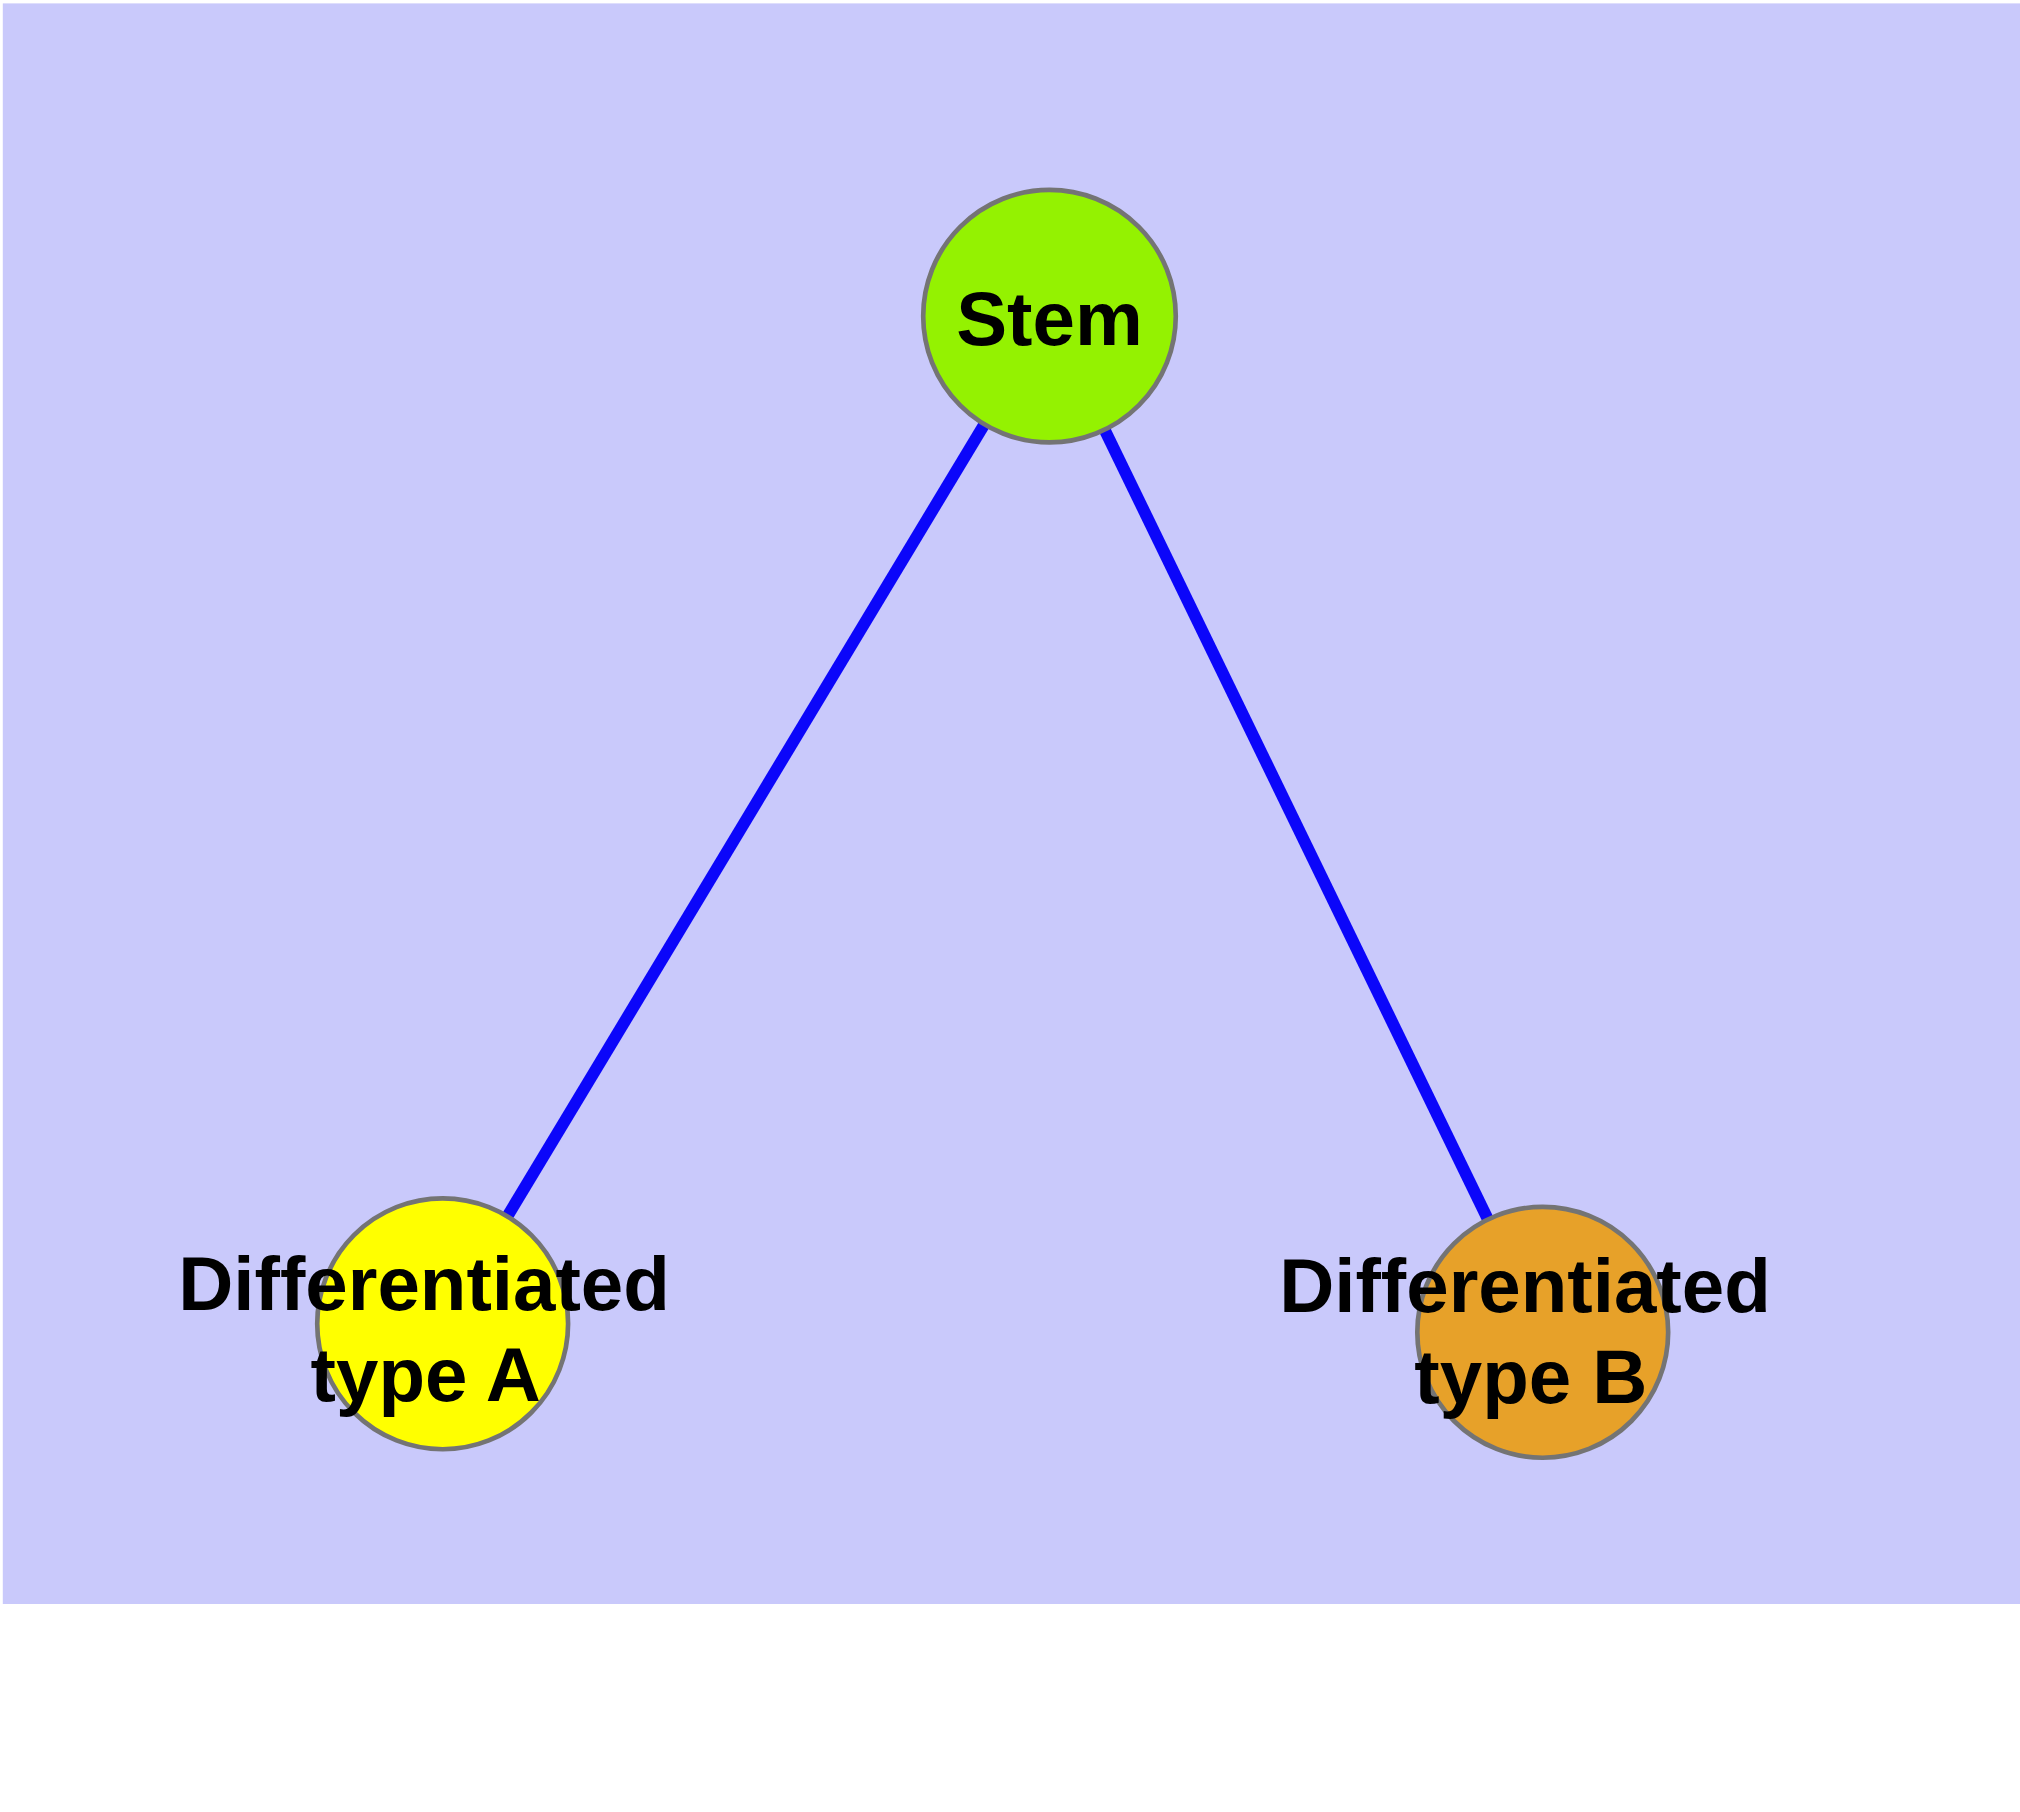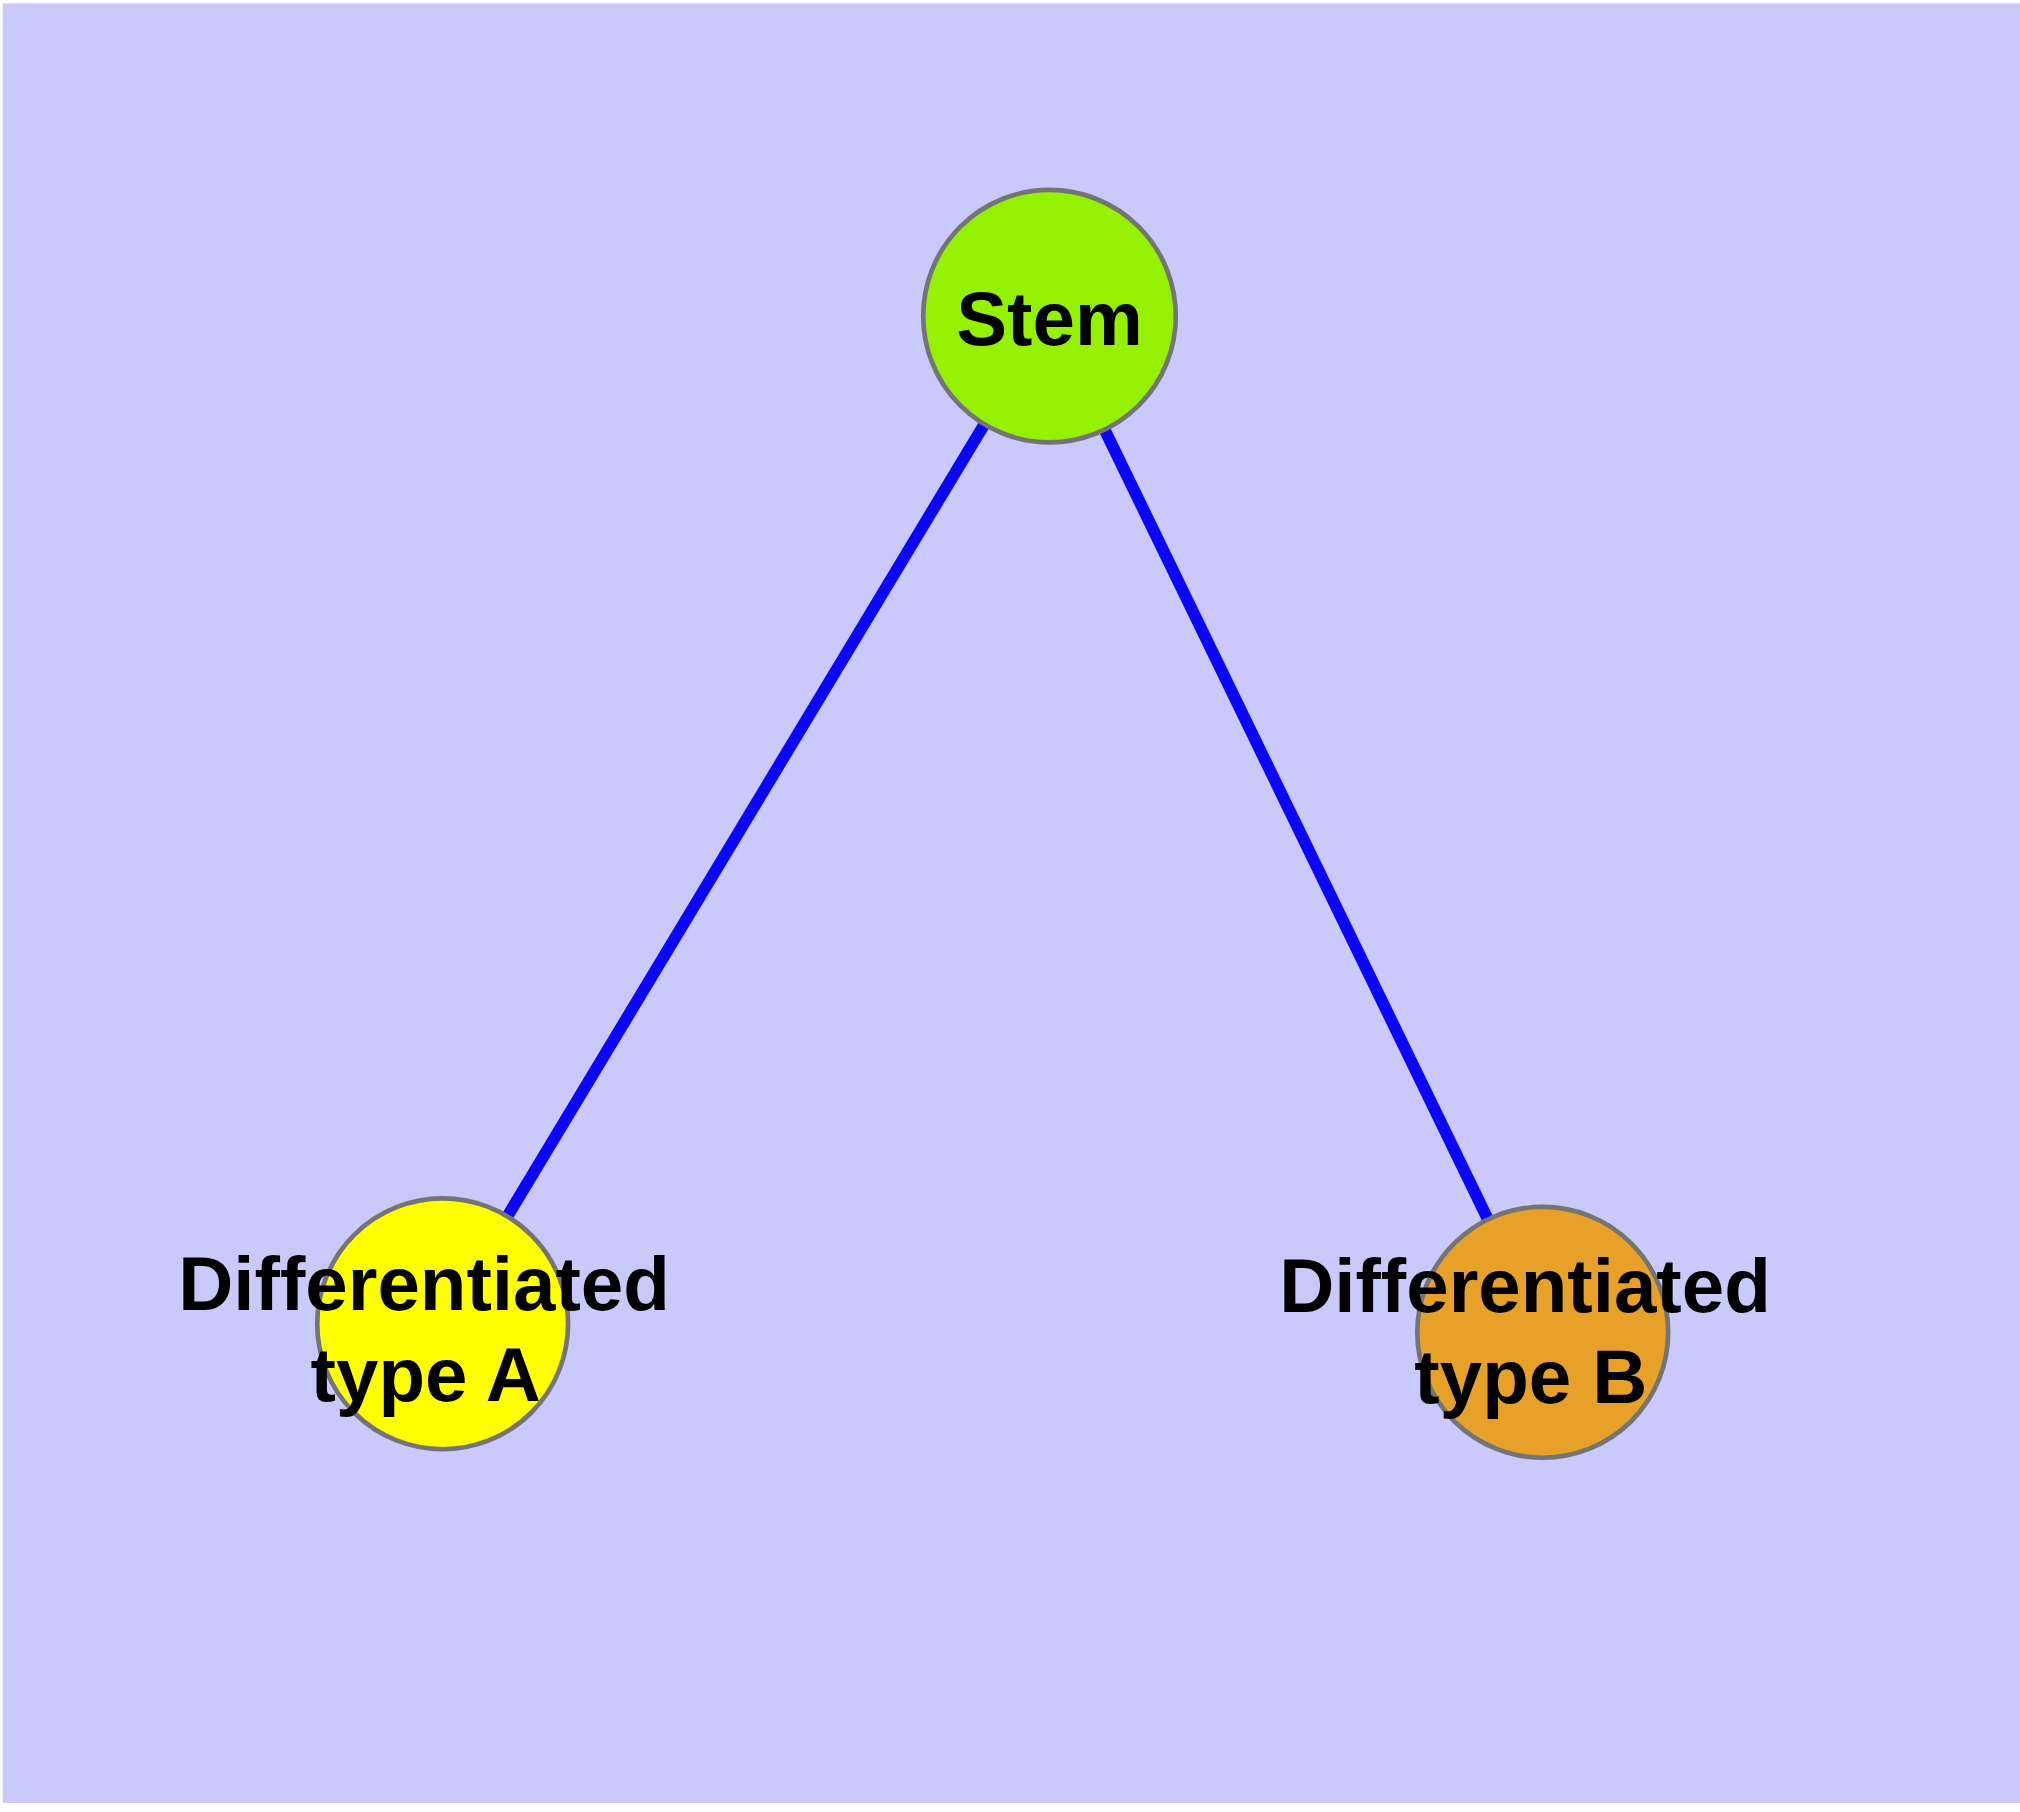--- a/index.html
+++ b/index.html
@@ -3,21 +3,21 @@
 <meta charset="utf-8">
 <style>
   html, body {
     margin: 0;
     padding: 0;
     background: #FFFFFF;
   }
   .stage {
     position: relative;
     width: 2021px;
-    height: 1803px;
+    height: 1604px;
     background: #FFFFFF;
     overflow: hidden;
     font-family: "Liberation Sans", sans-serif;
   }
   svg.graph {
     position: absolute;
     left: 0;
     top: 0;
     width: 2021px;
     height: 1812px;

